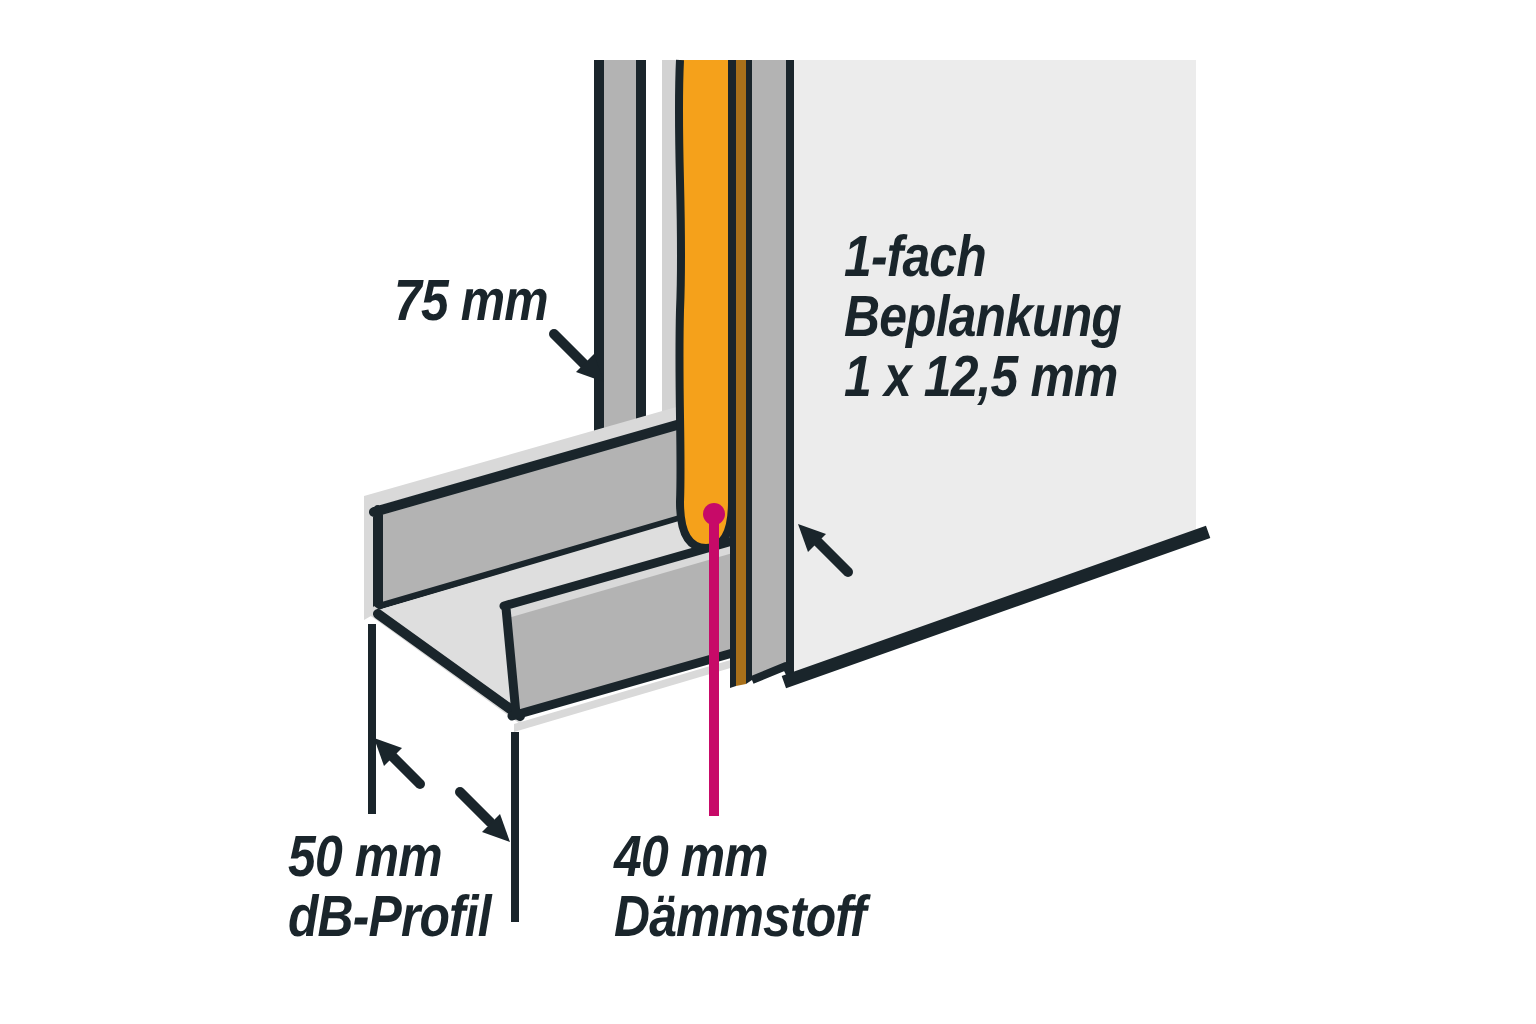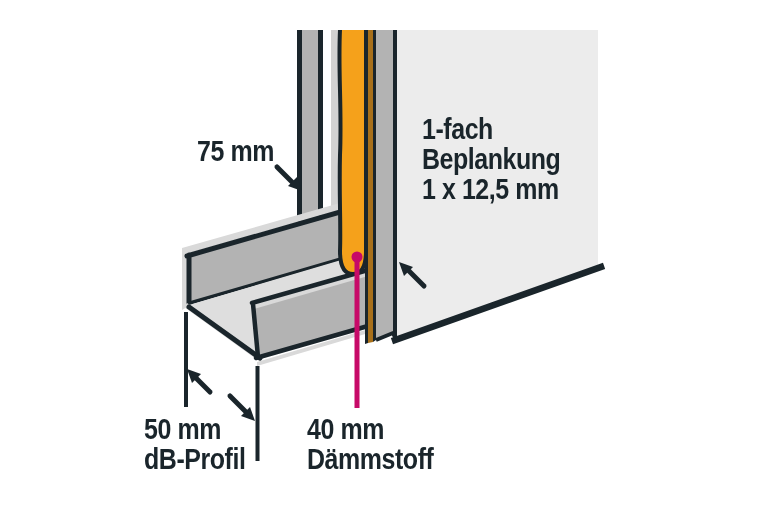--- a/index.html
+++ b/index.html
@@ -2,20 +2,21 @@
 <html style="--outline: #1a252b; --metal-mid: #b3b3b3; --metal-light: #d9d9d9; --channel-inside: #dedede; --stud-web: #d2d2d2; --panel-face: #ececec; --insulation: #f5a11b; --insulation-shadow: #a8701a; --callout: #c70a68; --text: #1a252b; --bg: #ffffff;"><head>
 <meta charset="utf-8">
 <style>
   html,body{margin:0;padding:0;background:#fff;}
   .stage{
     position:relative;
     width:768px;height:512px;
     background:var(--bg,#fff);
     overflow:hidden;
     font-family:"Liberation Sans", sans-serif;
+    font-style:italic;
   }
   .stage svg{position:absolute;left:0;top:0;}
   .label{
     position:absolute;
     color:var(--text,#1a252b);
     font-weight:700;
     font-size:29px;
     line-height:30px;
     letter-spacing:-0.5px;
     transform:scaleX(0.86);

